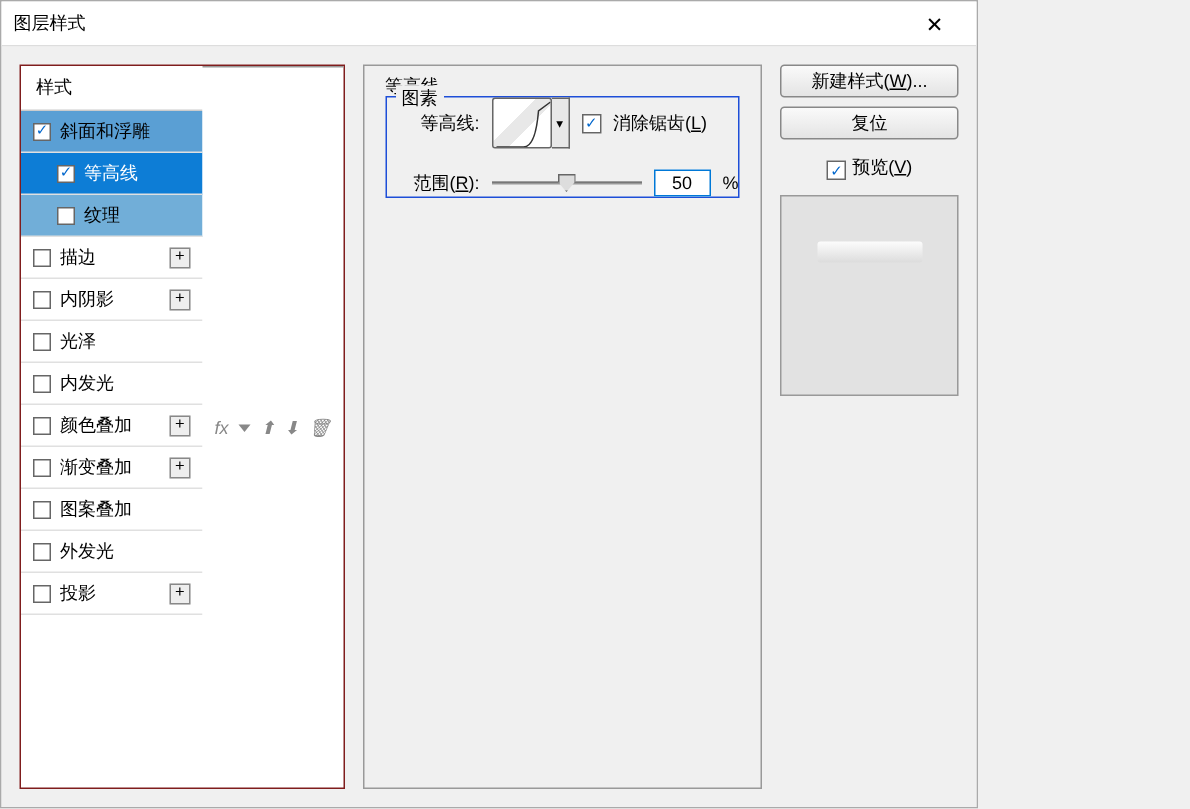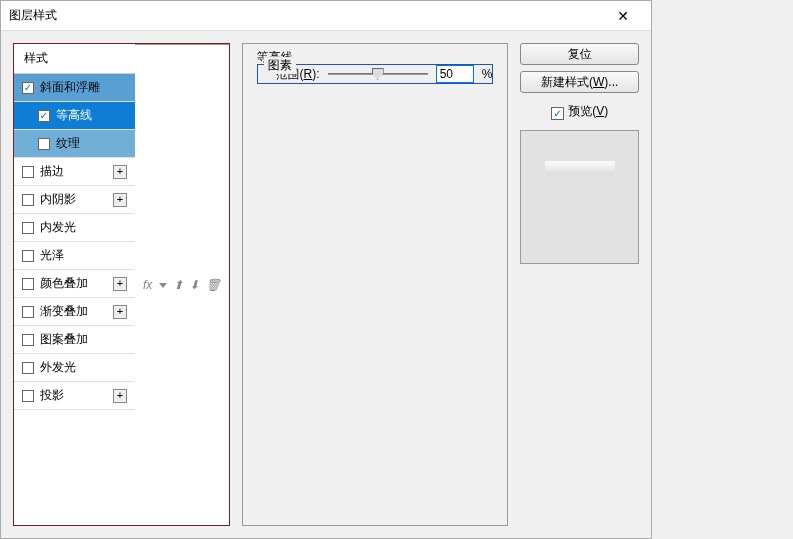--- a/index.html
+++ b/index.html
@@ -34,21 +34,21 @@
 .control-row:last-child{margin-bottom:0}
 .ctrl-label{width:62px;text-align:right}
 .contour-thumb{width:40px;height:34px;border:1px solid #666;background:linear-gradient(135deg,#fff 40%,#e8e8e8 40%,#e8e8e8 60%,#fff 60%);border-radius:2px;position:relative;overflow:hidden}
 .contour-thumb svg{position:absolute;left:0;top:0}
 .dd-arrow{width:12px;height:34px;border:1px solid #666;border-left:none;background:#e8e8e8;display:flex;align-items:center;justify-content:center;font-size:9px}
 .chk2{width:13px;height:13px;border:1px solid #666;background:#fff;display:inline-flex;align-items:center;justify-content:center}
 .chk2.checked::after{content:"✓";font-size:10px;color:#0066cc}
 .slider{width:100px;height:14px;position:relative;display:flex;align-items:center}
 .slider-track{position:absolute;left:0;right:0;top:6px;height:2px;background:#999;border-top:1px solid #777}
 .slider-knob{position:absolute;top:1px;width:12px;height:12px;background:#ddd;border:1px solid #666;left:50%;transform:translateX(-50%);clip-path:polygon(50% 100%,0 40%,0 0,100% 0,100% 40%)}
-.num-input{width:38px;height:18px;border:1px solid #0078d7;background:#fff;text-align:left;padding:0 3px}
+.num-input{width:38px;height:18px;border:1px solid #0078d7;background:#fff;text-align:center;padding:0 3px}
 .right-panel{width:125px;display:flex;flex-direction:column;gap:6px}
 .btn{height:22px;border:1px solid #888;background:linear-gradient(#fafafa,#e4e4e4);border-radius:3px;display:flex;align-items:center;justify-content:center;cursor:pointer}
 .preview-row{display:flex;align-items:flex-end;justify-content:center;gap:4px;margin-top:4px}
 .preview-box{border:1px solid #999;background:#e2e2e2;height:134px;margin-top:4px;display:flex;align-items:flex-start;justify-content:center;padding-top:30px}
 .preview-shape{width:70px;height:14px;background:linear-gradient(#fcfcfc,#dcdcdc);border-radius:2px;filter:blur(0.5px)}
 u{text-decoration:underline}
 </style>
 </head>
 <body>
 
@@ -79,25 +79,25 @@
               <span>描边</span>
               <span class="add-btn">+</span>
             </div>
             <div class="style-row">
               <span class="chk"></span>
               <span>内阴影</span>
               <span class="add-btn">+</span>
             </div>
             <div class="style-row">
               <span class="chk"></span>
-              <span>内发光</span>
+              <span>光泽</span>
             </div>
             <div class="style-row">
               <span class="chk"></span>
-              <span>光泽</span>
+              <span>内发光</span>
             </div>
             <div class="style-row">
               <span class="chk"></span>
               <span>颜色叠加</span>
               <span class="add-btn">+</span>
             </div>
             <div class="style-row">
               <span class="chk"></span>
               <span>渐变叠加</span>
               <span class="add-btn">+</span>
@@ -124,38 +124,51 @@
         <span class="ar-down">⬇</span>
         <span class="trash">🗑</span>
       </div>
     </div>
 
     <div class="mid-panel">
       <span class="fieldset-label" style="top:5px;left:10px">等高线</span>
       <div class="inner-group" style="margin-top:20px">
         <span class="group-label">图素</span>
         <div class="control-row">
+          <div class="ctrl-label">等高线:</div>
+          <div style="display:flex">
+            <div class="contour-thumb">
+              <svg width="40" height="34" viewBox="0 0 40 34">
+                  <path d="M2 32 L20 32 Q28 32 30 8 L38 2" stroke="#333" fill="none" stroke-width="1"></path>
+                </svg>
+            </div>
+            <div class="dd-arrow">▾</div>
+          </div>
+          <span class="chk2 checked"></span>
+          <span><span>消除锯齿(</span><u>L</u><span>)</span></span>
+        </div>
+        <div class="control-row">
           <div class="ctrl-label"><span>范围(</span><u>R</u><span>):</span></div>
           <div class="slider">
             <div class="slider-track"></div>
             <div class="slider-knob"></div>
           </div>
           <input class="num-input" value="50" style="">
           <span>%</span>
         </div>
       </div>
     </div>
 
     <div class="right-panel">
-      <div class="btn">复位</div>
       <div class="btn">
           <span>新建样式(</span>
           <u>W</u>
           <span>)...</span>
         </div>
+      <div class="btn">复位</div>
       <div class="preview-row">
         <span class="chk2 checked"></span>
         <span><span>预览(</span><u>V</u><span>)</span></span>
       </div>
       <div class="preview-box">
         <div class="preview-shape"></div>
       </div>
     </div>
   </div>
 </div>

